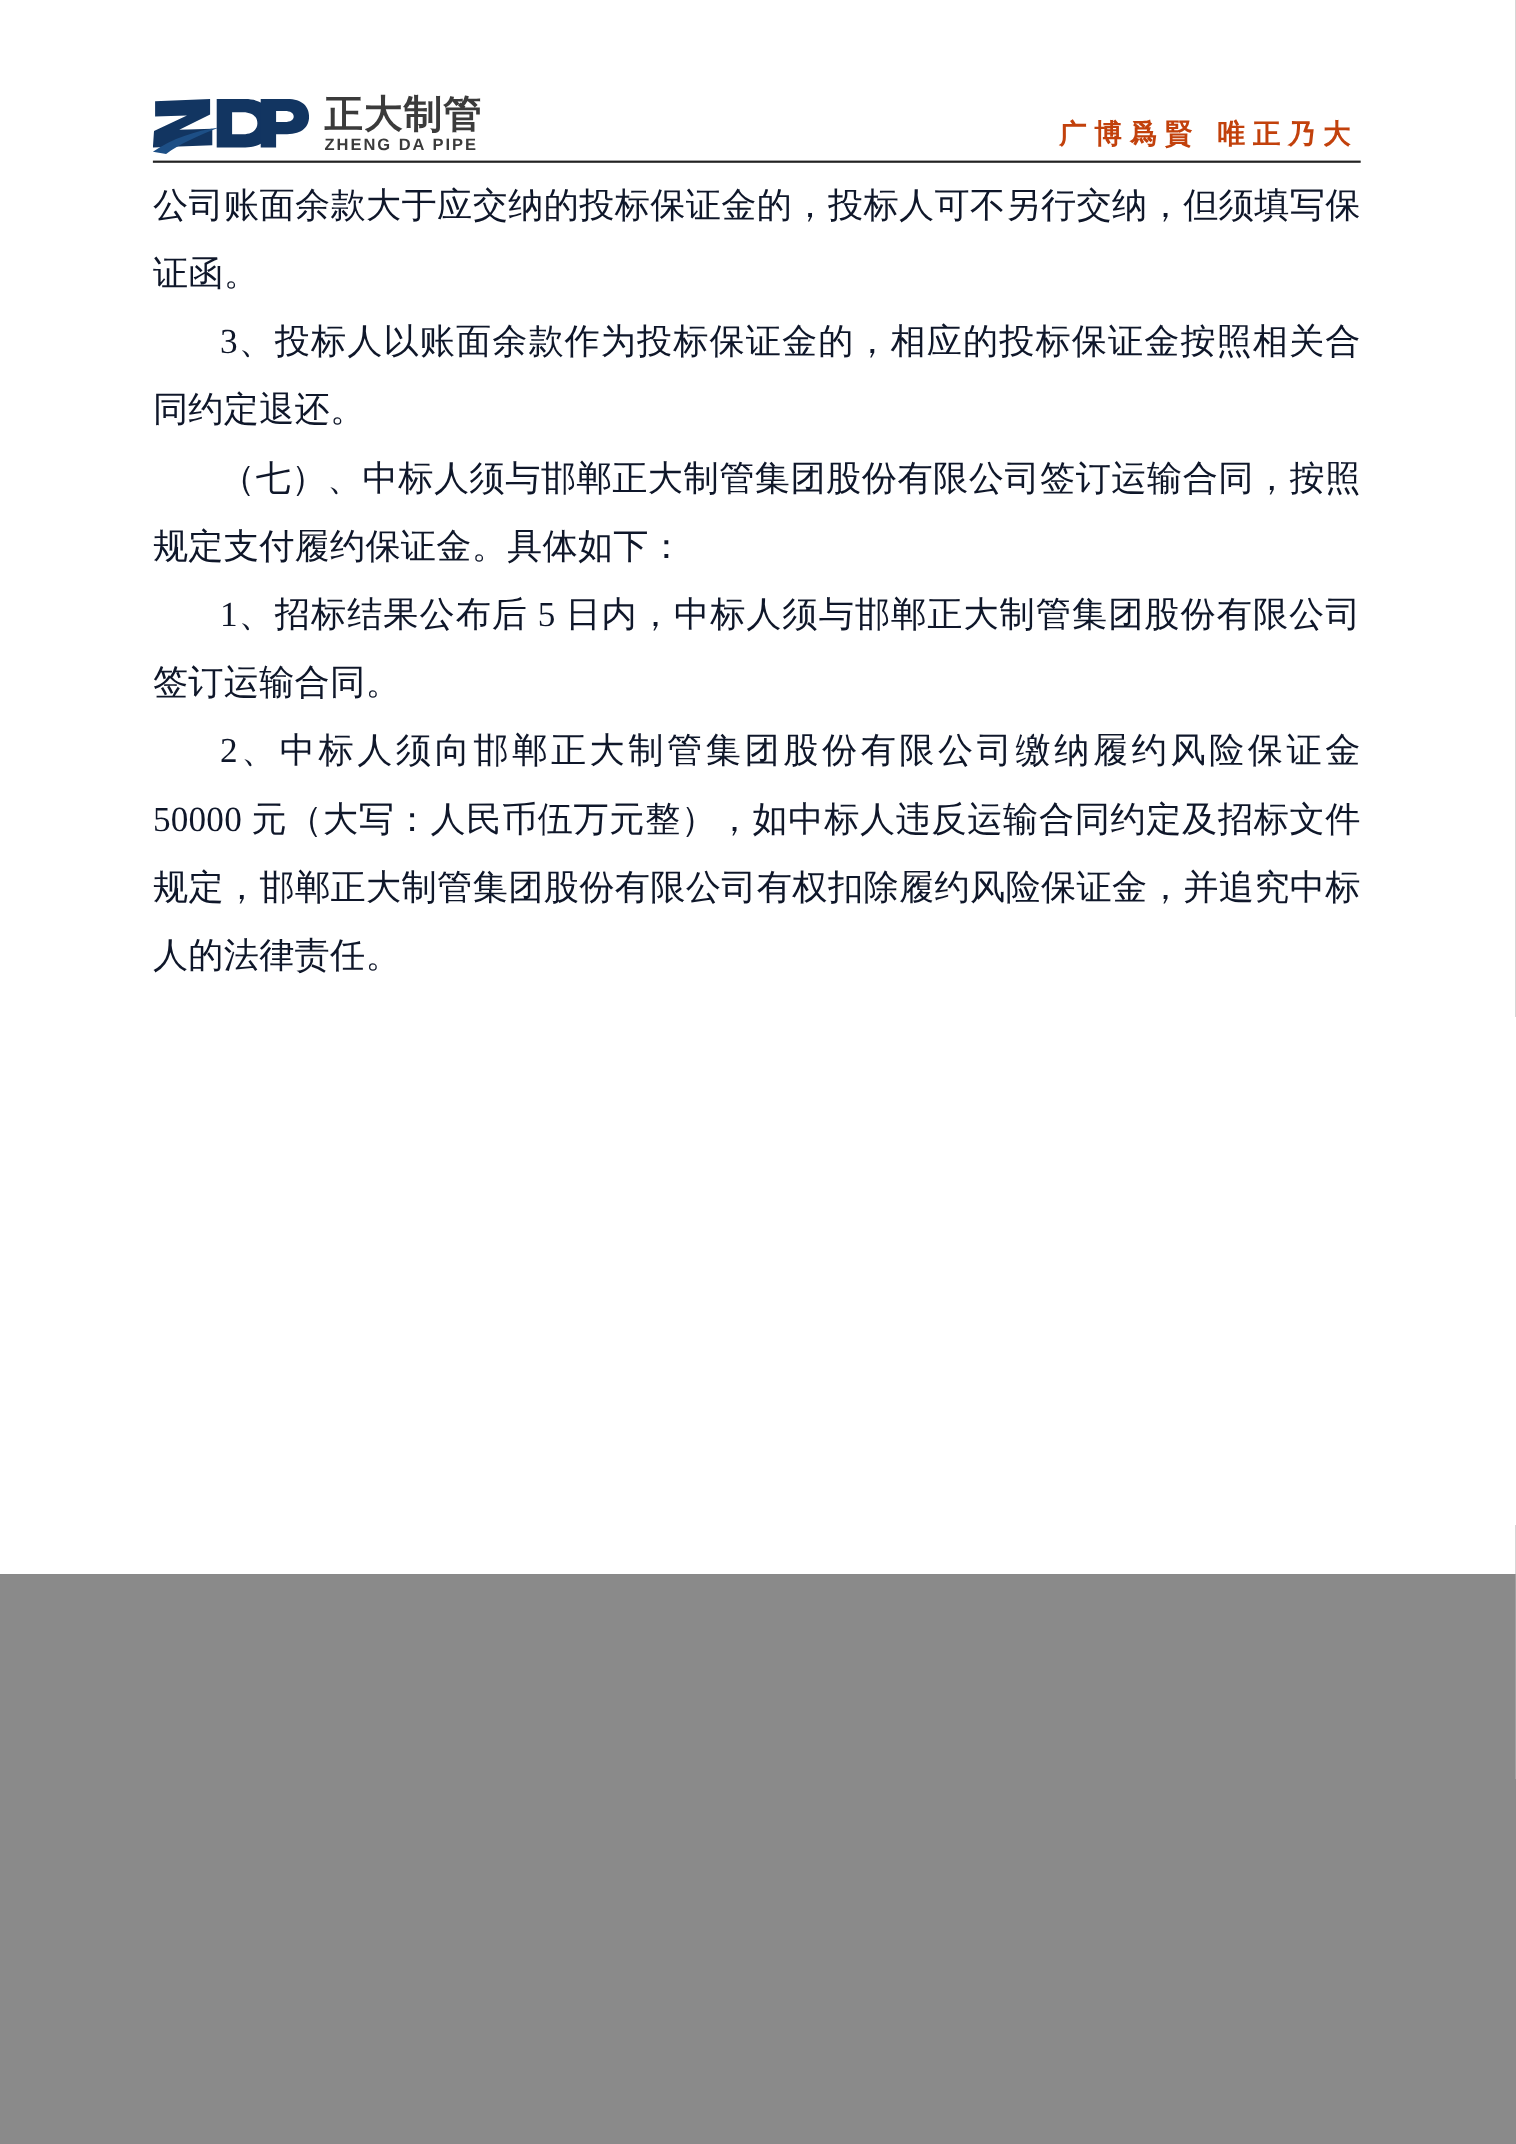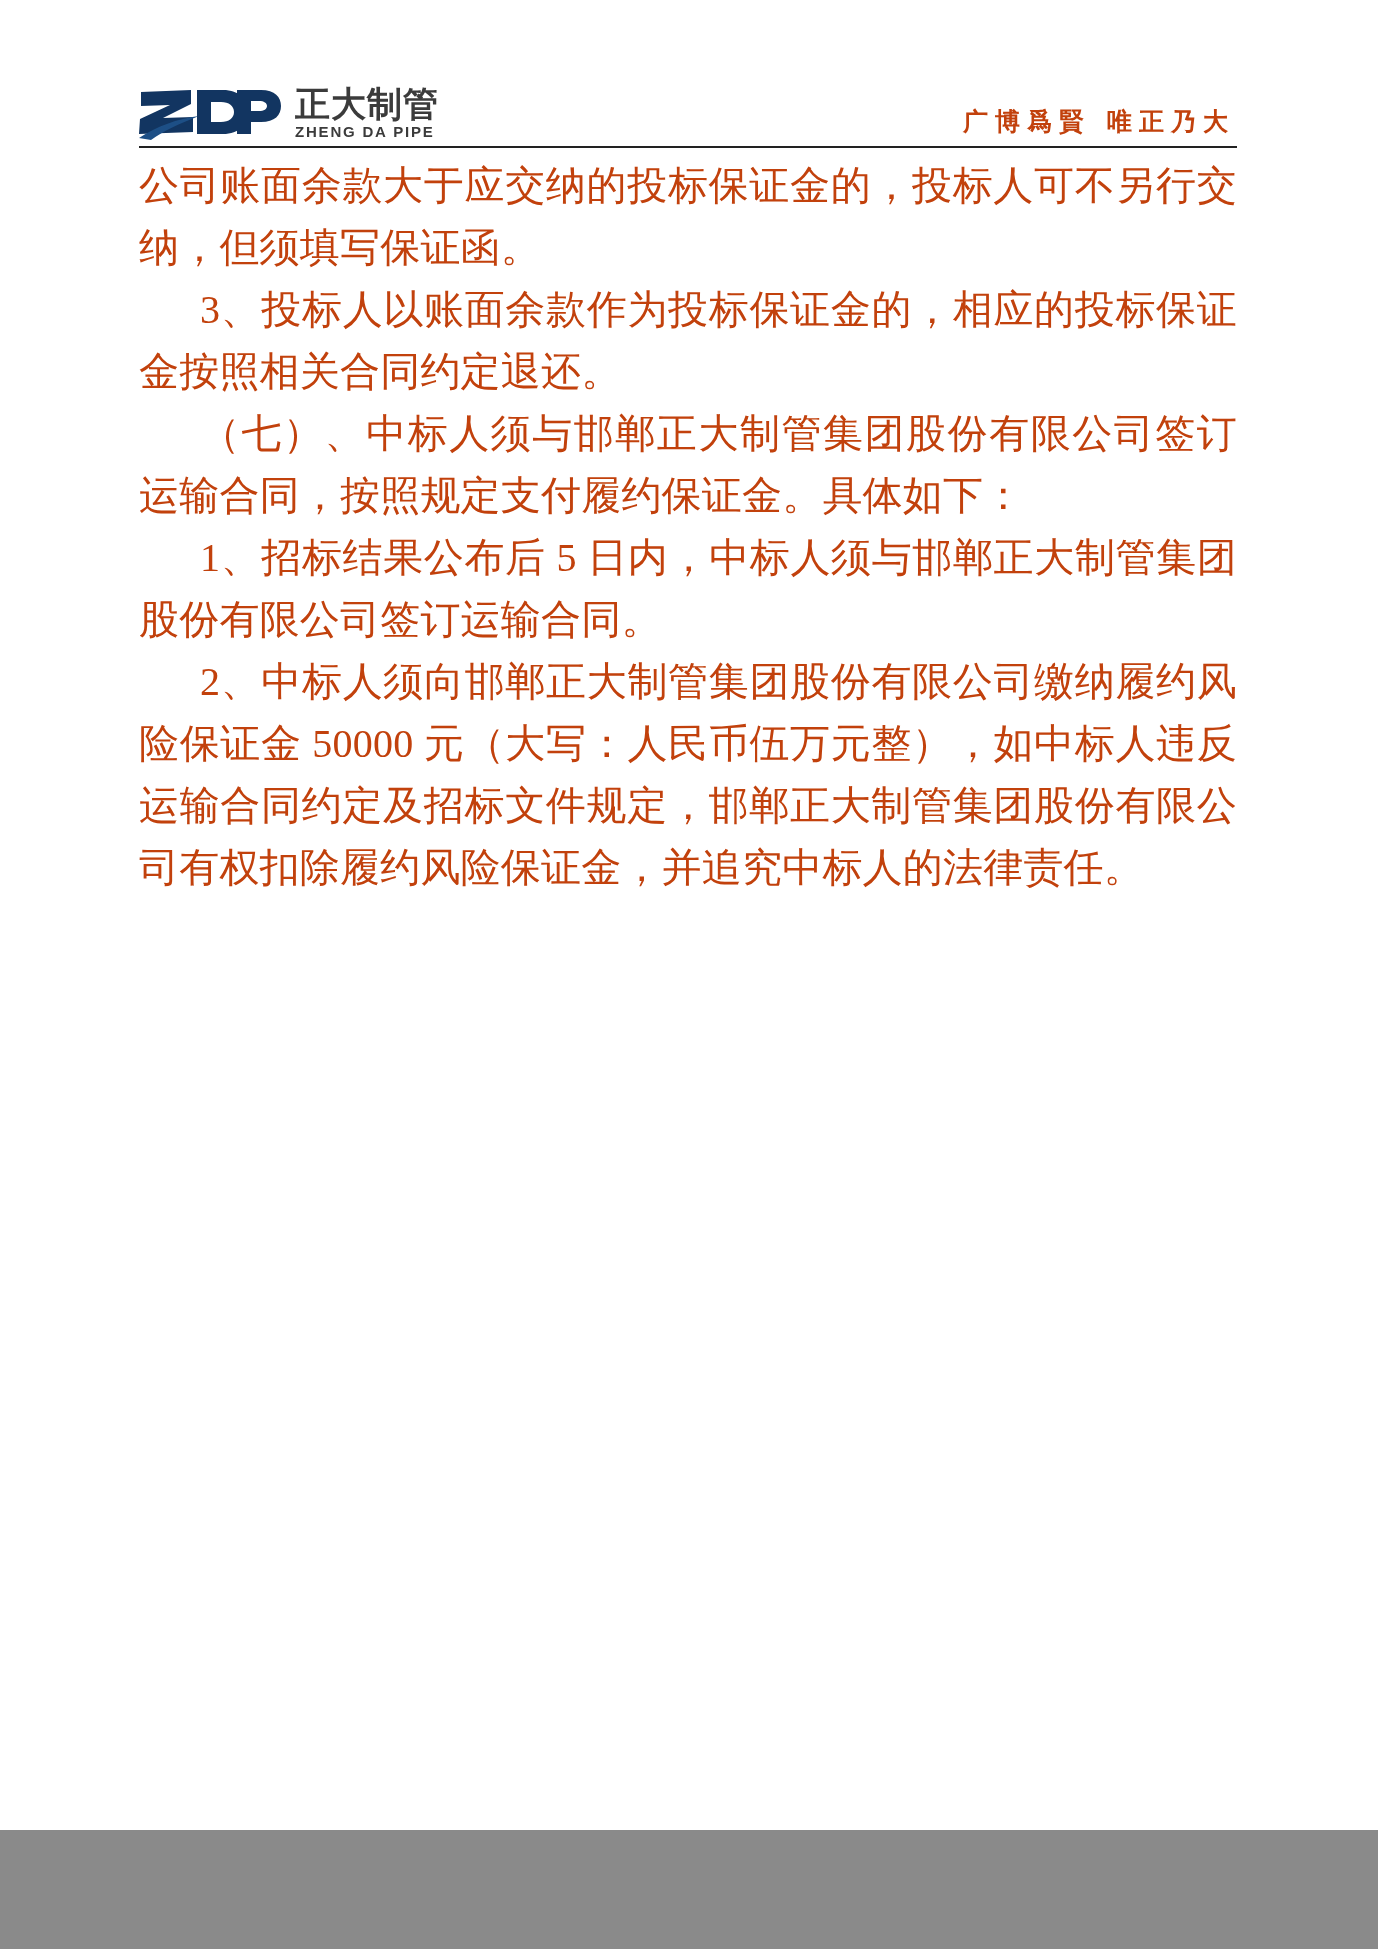--- a/index.html
+++ b/index.html
@@ -3,21 +3,21 @@
 <meta charset="utf-8">
 <style>
   html, body {
     margin: 0;
     padding: 0;
     background: #8a8a8a;
   }
   .page {
     position: relative;
     width: 1378px;
-    height: 1830px;
+    height: 1431px;
     background: #ffffff;
     overflow: hidden;
     box-sizing: border-box;
     font-family: "Liberation Serif", "DejaVu Serif", serif;
   }
 
   
   .header {
     position: absolute;
     left: 139px;
@@ -89,23 +89,23 @@
   
   .body-area {
     position: absolute;
     left: 139px;
     top: 155px;
     width: 1098px;
   }
   p.para {
     margin: 0;
     font-family: "Liberation Serif", "DejaVu Serif", serif;
-    font-size: 40px;
+    font-size: 32px;
     line-height: 62px;
-    color: #c2410c;
+    color: #0f172a;
     text-align: justify;
     text-align-last: left;
     text-justify: inter-character;
     letter-spacing: 0.2px;
   }
   p.para.indent { text-indent: 61px; }
 
   
   .footer {
     position: absolute;

